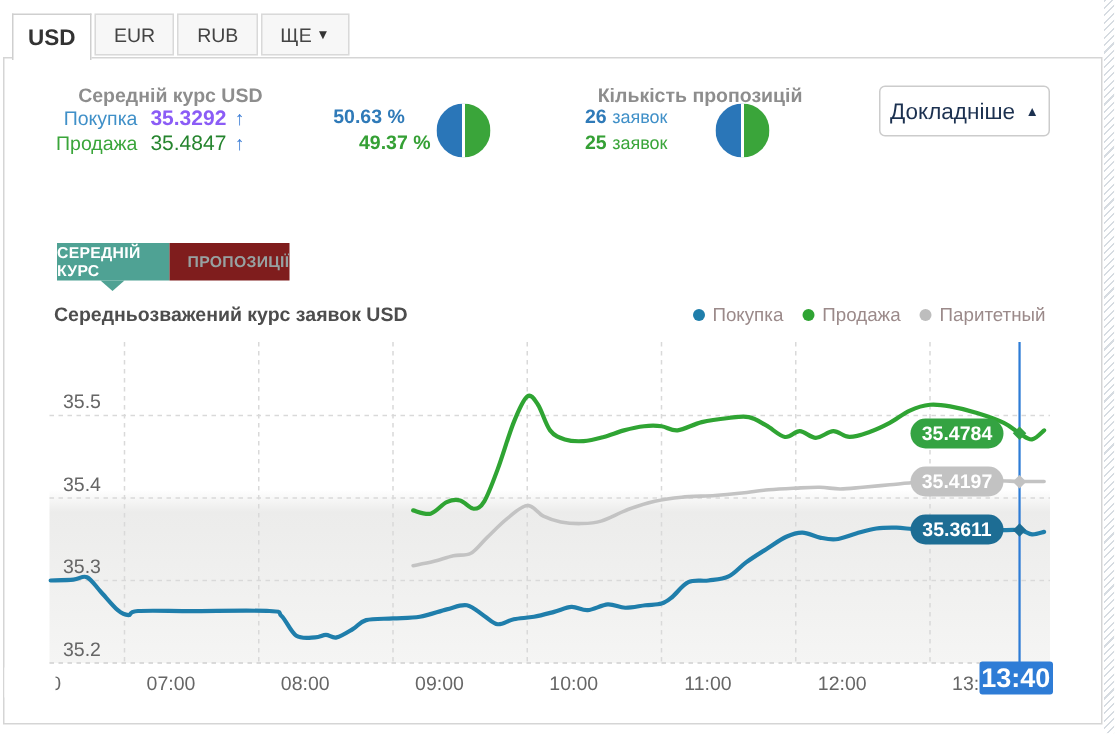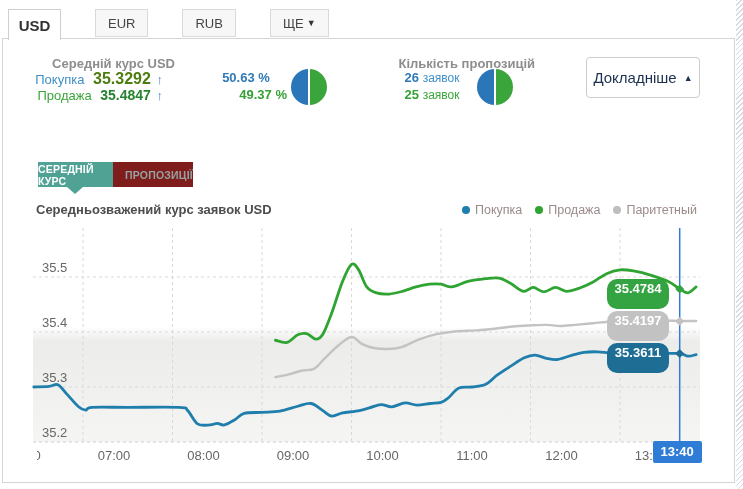--- a/index.html
+++ b/index.html
@@ -13,54 +13,54 @@
     position:absolute; top:0; right:0; bottom:0; width:7px;
     background:repeating-linear-gradient(135deg,#ccd3da 0 1px,#ffffff 1px 3.5px);
     opacity:.8;
   }
   
   .card {
     position:absolute; left:2px; top:38px; width:733px; height:445px;
     border:1px solid #d5d5d5; background:#fff;
   }
   
-  .cur-tabs { position:absolute; left:8px; top:9px; display:flex; z-index:5;gap:32px; }
+  .cur-tabs { position:absolute; left:8px; top:9px; display:flex; z-index:5; }
   .cur-tab {
     height:28px; margin-right:2px; padding:0 12px; display:flex; align-items:center; justify-content:center;
     background:#f7f7f7; border:1px solid #d9d9d9; color:#444; font-size:13px; cursor:pointer;
   }
   .cur-tab.active {
     height:31px; background:#fff; border:1px solid #cfcfcf; border-bottom:none;
     font-weight:bold; font-size:15px; color:#333; width:53px;
   }
   .cur-tab .caret { font-size:9px; margin-left:3px; color:#333; }
   
   .col-head { position:absolute; top:56px; font-size:13px; font-weight:bold; color:#8d8d8d; text-align:right; }
   .h1 { left:30px;  width:145px; }
   .h2 { left:205px; width:150px; }
   .h3 { left:385px; width:150px; }
   .stat-line { position:absolute; font-size:13px; white-space:nowrap; }
   .r1 { top:70px; } .r2 { top:87px; }
   .rate-line { left:28px; width:135px; text-align:right; }
   .lbl-buy  { color:#4090c8; }
   .lbl-sell { color:#3aa53a; }
-  .val-buy  { color:#4d7c0f; font-weight:bold; font-size:16px; margin-left:5px; }
-  .val-sell { color:#25842e; font-weight:bold; font-size:14px; margin-left:5px; }
+  .val-buy  { color:#8b5cf6; font-weight:bold; font-size:14px; margin-left:5px; }
+  .val-sell { color:#25842e; font-weight:normal; font-size:14px; margin-left:5px; }
   .arrow-up { color:#3f7fd6; font-weight:bold; margin-left:2px; }
   .pct-line { left:205px; width:82px; text-align:right; font-weight:bold; }
   .pct-buy  { color:#2f7ab8;text-align:center; } .pct-sell { color:#35a035; }
-  .cnt-line { left:390px; width:84px; text-align:center; }
+  .cnt-line { left:390px; width:84px; text-align:left; }
   .cnt-num-buy  { color:#2f7ab8; font-weight:bold; }
   .cnt-num-sell { color:#35a035; font-weight:bold;margin-top:7px; }
   .cnt-unit-buy  { color:#4090c8; font-size:12px; }
   .cnt-unit-sell { color:#3aa53a; font-size:12px; }
   .pie { position:absolute; width:36px; height:36px; border-radius:50%; top:69px; }
   .pie1 { left:291px; } .pie2 { left:477px; }
   .details-btn {
-    position:absolute; left:586px; top:57px; width:114px; height:41px;
+    position:absolute; left:586px; top:57px; width:114px; height:34px;
     border:1px solid #ccc; border-radius:4px; background:#fff; cursor:pointer;
     display:flex; align-items:center; justify-content:center;
     font-size:15px; color:#1c3150; font-family:"Liberation Sans", sans-serif;
   }
   .details-btn .tri { font-size:9px; margin-left:7px; }
   
   .view-tab {
     position:absolute; top:162px; height:25px; display:flex; align-items:center; justify-content:center;
     font-size:10.5px; font-weight:bold; letter-spacing:.2px; cursor:pointer;
   }
@@ -77,26 +77,26 @@
   .legend-dot { width:8px; height:8px; border-radius:50%; display:inline-block; }
   
   .watermark { position:absolute; left:338px; top:318px; z-index:1; font-size:15px; font-weight:bold; }
   .watermark .p1 { color:#ababab; }
   .watermark .p2 { color:#cfcfcf; }
   
   #chart-svg { position:absolute; left:0; top:0; z-index:2; pointer-events:none; }
   #chart-svg text { font-family:"Liberation Sans", sans-serif; }
   .chart-area { position:absolute; left:33px; top:228px; width:667px; height:214px; z-index:0; }
   .price-badge {
-    position:absolute; left:607px; width:62px; height:30px; border-radius:10px; z-index:3;
+    position:absolute; left:607px; width:62px; height:20px; border-radius:10px; z-index:3;
     color:#fff; font-size:13px; font-weight:bold; text-align:center; line-height:20px;
   }
   .time-box {
     position:absolute; top:441px; width:49px; height:22px; z-index:3;
-    color:#fff; font-size:13px; font-weight:bold; text-align:center; line-height:22px; border-radius:2px;
+    color:#fff; font-size:18px; font-weight:bold; text-align:center; line-height:22px; border-radius:2px;
   }
 </style>
 </head>
 <body>
 
 <div id="app">
 
   <div class="edge-pattern"></div>
 
   <div class="cur-tabs">

